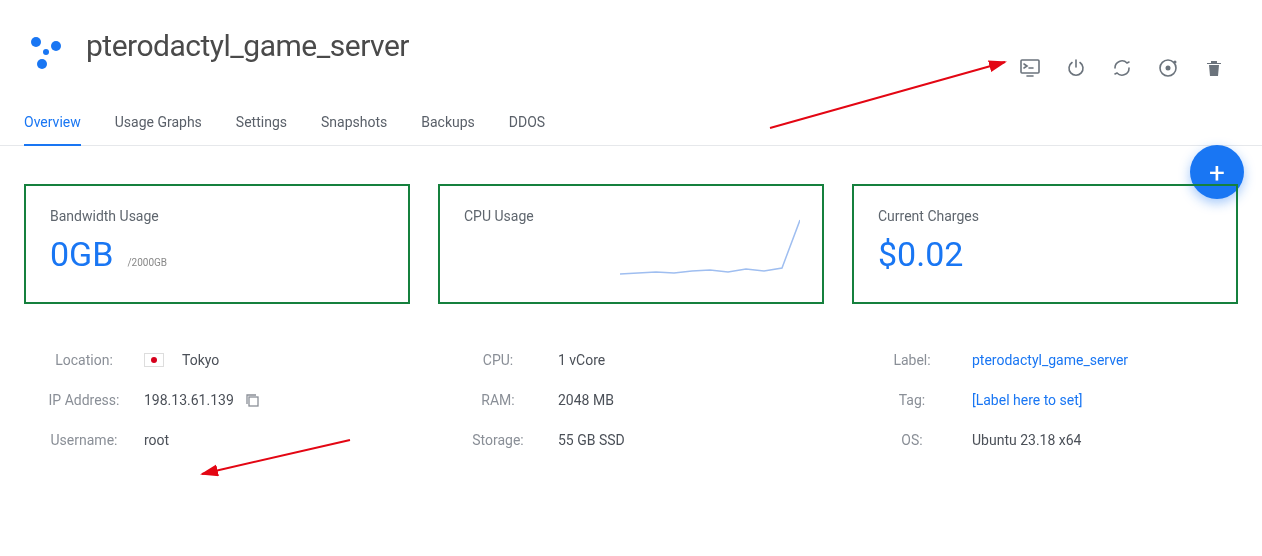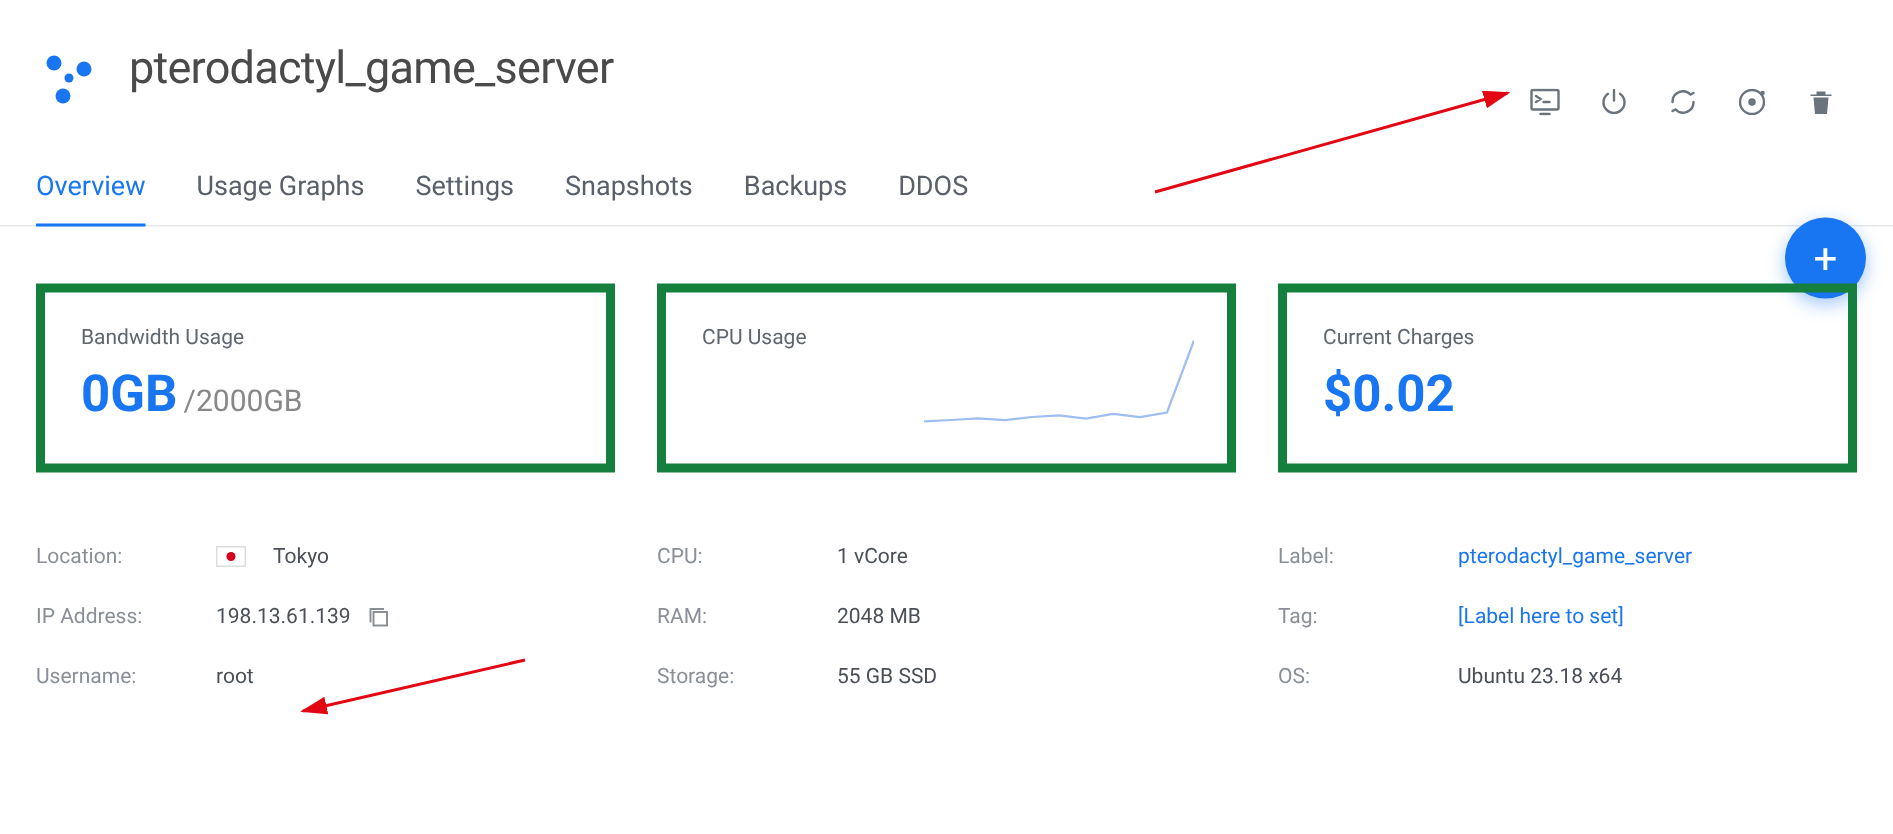--- a/index.html
+++ b/index.html
@@ -53,21 +53,21 @@
     justify-content: center;
     cursor: pointer;
     color: #6b737c;
   }
 
   .tabs {
     display: flex;
     gap: 34px;
     padding: 36px 24px 0 24px;
     border-bottom: 1px solid #e6e8eb;
-    font-size: 18px;
+    font-size: 14px;
   }
   .tab {
     padding-bottom: 14px;
     color: #5a6069;
     cursor: pointer;
   }
   .tab.active {
     color: #1976f3;
     border-bottom: 2px solid #1976f3;
     margin-bottom: -1px;
@@ -90,55 +90,56 @@
     cursor: pointer;
   }
 
   .cards {
     display: flex;
     gap: 28px;
     padding: 38px 24px 0 24px;
   }
   .card {
     flex: 1;
-    border: 6px solid #15803d;
+    border: 2px solid #15803d;
     padding: 22px 24px 26px 24px;
     min-height: 120px;
     position: relative;
   }
   .card-title {
     font-size: 14px;
     color: #5f666e;
     margin-bottom: 10px;
   }
   .big-number {
     font-size: 34px;
     color: #1976f3;
-    font-weight: 700;
+    font-weight: 400;
   }
   .big-unit {
-    font-size: 20px;
+    font-size: 10px;
     color: #888;
-    margin-left: 4px;
+    margin-left: 14px;
   }
   .sparkline {
     position: absolute;
     right: 22px;
     bottom: 24px;
     width: 180px;
     height: 60px;
   }
 
   .details {
     display: flex;
     gap: 28px;
     padding: 36px 24px 0 24px;
   }
   .col {
     flex: 1;
+    text-align: center;
   }
   .row {
     display: flex;
     align-items: center;
     min-height: 40px;
     font-size: 14px;
   }
   .row .label {
     width: 120px;
     color: #8a8f97;

